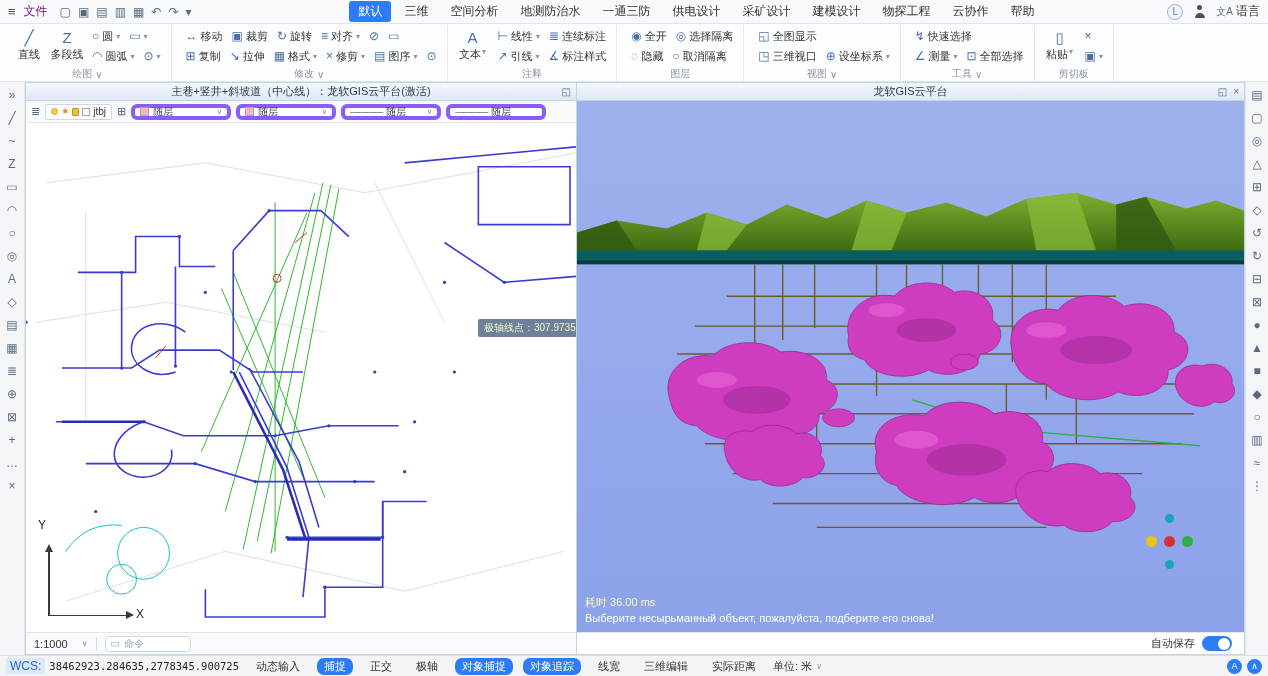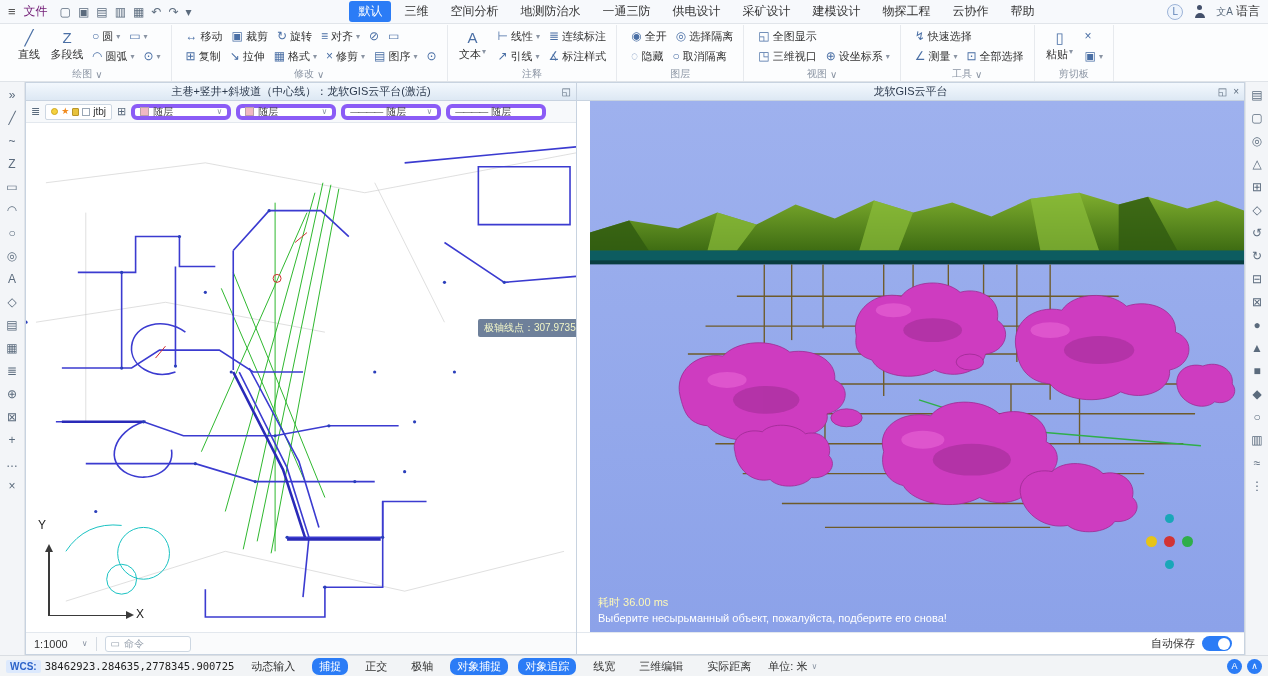--- a/index.html
+++ b/index.html
@@ -94,21 +94,21 @@
   .axis-x-label { position:absolute; left:98px; bottom:-5px; font-size:12px; color:#222; }
 
   .strip2d-bottom { height:22px; flex:0 0 22px; border-top:1px solid #e3e8ee; background:#fafbfc;
                     display:flex; align-items:center; gap:8px; padding:0 8px; font-size:11px; }
   .scale-select { display:flex; align-items:center; gap:14px; color:#333; }
   .vsep { width:1px; height:14px; background:#d5dbe2; }
   .cmd-box { height:16px; width:86px; border:1px solid #cdd7e2; border-radius:3px; background:#fff;
              display:flex; align-items:center; gap:4px; padding:0 5px; color:#98a2ae; font-size:10px; }
 
   
-  .canvas3d { flex:1; position:relative; overflow:hidden; min-height:0; background:#3b82f6;margin-left:13px; }
+  .canvas3d { flex:1; position:relative; overflow:hidden; min-height:0; background:#3b82f6; }
   .canvas3d svg { position:absolute; inset:0; width:100%; height:100%; }
   .overlay3d { position:absolute; left:8px; bottom:6px; line-height:1.4; }
   .overlay3d .stats { color:#fdf8b8; font-size:11px; }
   .overlay3d .msg { color:#ffffff; font-size:11px; }
   .gizmo { position:absolute; right:46px; bottom:62px; width:56px; height:56px; }
   .gz { position:absolute; border-radius:50%; }
   .gz-top    { width:9px; height:9px; background:#19a7b8; left:23px; top:0; }
   .gz-left   { width:11px; height:11px; background:#e6c418; left:4px; top:22px; }
   .gz-center { width:11px; height:11px; background:#d23434; left:22px; top:22px; }
   .gz-right  { width:11px; height:11px; background:#2fae4a; left:40px; top:22px; }
@@ -116,21 +116,21 @@
 
   .strip3d-bottom { height:22px; flex:0 0 22px; background:#fff; border-top:1px solid #e3e8ee;
                     display:flex; align-items:center; justify-content:flex-end; gap:7px; padding:0 12px; font-size:11px; }
   .toggle { width:30px; height:15px; border-radius:8px; background:#c3c9d2; position:relative; }
   .toggle.active { background:#2b7cf6; }
   .toggle-knob { position:absolute; top:1.5px; right:2px; width:12px; height:12px; border-radius:50%; background:#fff; }
 
   
   .statusbar { height:21px; flex:0 0 21px; background:#f2f4f6; border-top:1px solid #dadee3;
                display:flex; align-items:center; gap:4px; padding:0 6px; font-size:11px; }
-  .wcs-badge { background:#dce9fd; color:#2b62c9; font-size:10px; font-weight:bold; padding:1px 4px; border-radius:2px; }
+  .wcs-badge { background:#dce9fd; color:#2b62c9; font-size:12px; font-weight:normal; padding:1px 4px; border-radius:2px; }
   .coords { font-family:"DejaVu Sans Mono", monospace; font-size:10.5px; color:#222; margin-right:6px; }
   .stat-btns { display:flex; align-items:center; gap:10px; }
   .stat-btn { padding:1px 7px; border-radius:2px; color:#333; white-space:nowrap; }
   .stat-btn.active { background:#2b7cf6; color:#fff;border-radius:7px; }
   .unit { display:flex; align-items:center; gap:4px; padding:1px 6px; }
   .stat-right { margin-left:auto; display:flex; align-items:center; gap:5px; }
   .stat-circle { width:15px; height:15px; border-radius:50%; background:#2b7cf6; color:#fff; font-size:9px;
                  display:flex; align-items:center; justify-content:center; }
 </style>
 </head>

